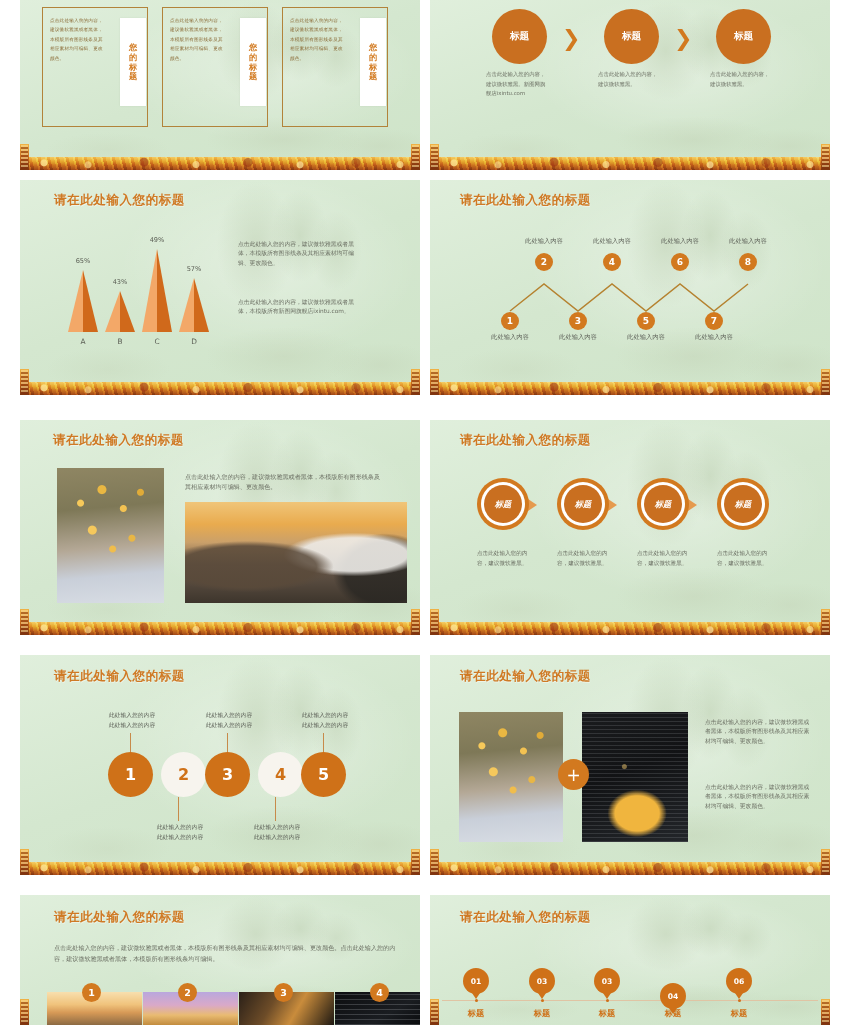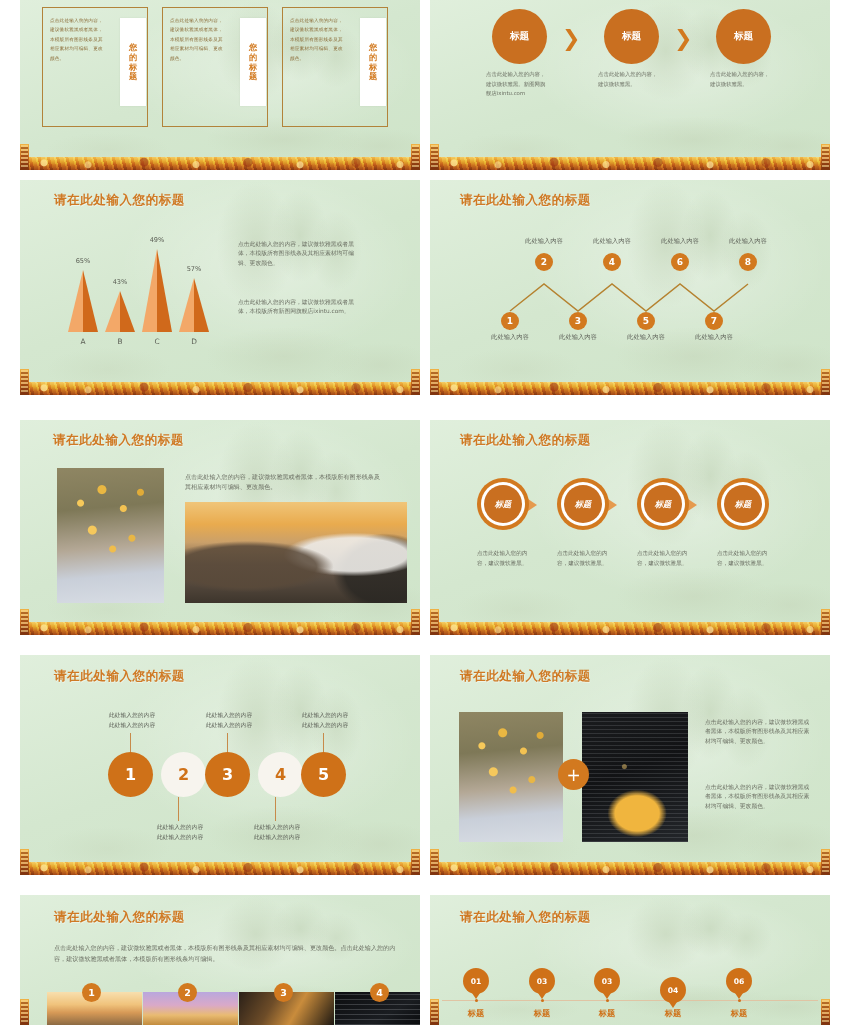--- a/index.html
+++ b/index.html
@@ -496,21 +496,21 @@
 
     <div class="pin" style="left:164px;top:73px;width:26px;height:26px;">
       <div class="b">
           <span>03</span>
         </div>
       <div class="t"></div>
     </div>
     <div class="tdot" style="left:175.5px;top:104px;"></div>
     <div class="cap" style="left:157px;top:113px;width:40px;font-size:8.2px;font-weight:bold;color:#cf7118;">标题</div>
 
-    <div class="pin" style="left:230px;top:82px;width:26px;height:26px;">
+    <div class="pin" style="left:230px;top:88px;width:26px;height:26px;">
       <div class="b">
           <span>04</span>
         </div>
       <div class="t"></div>
     </div>
     <div class="tdot" style="left:241.5px;top:104px;"></div>
     <div class="cap" style="left:223px;top:113px;width:40px;font-size:8.2px;font-weight:bold;color:#cf7118;">标题</div>
 
     <div class="pin" style="left:296px;top:73px;width:26px;height:26px;">
       <div class="b">

